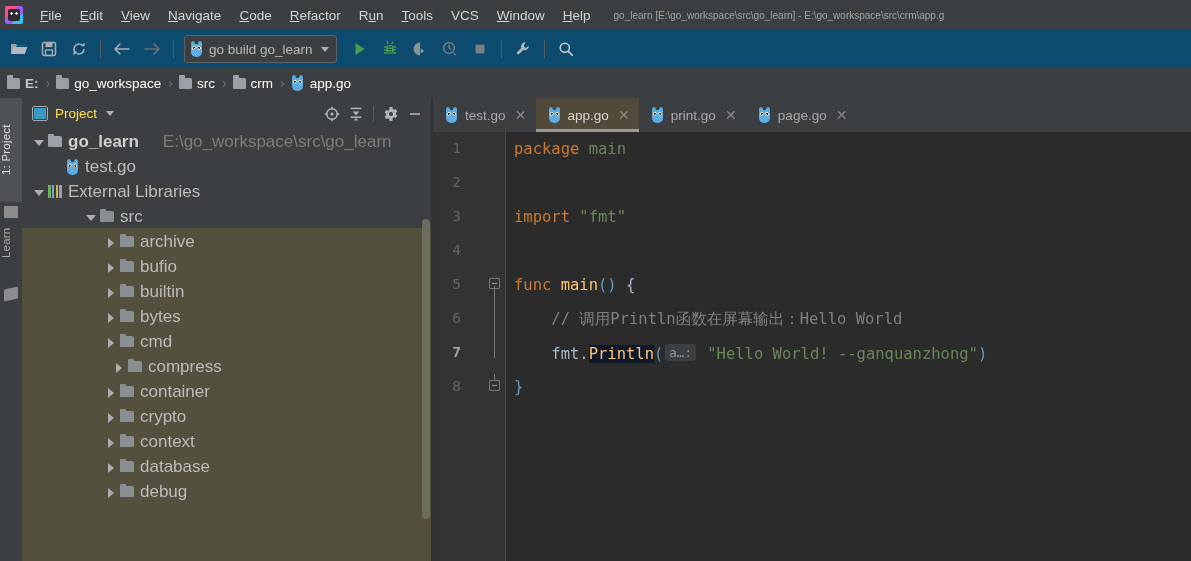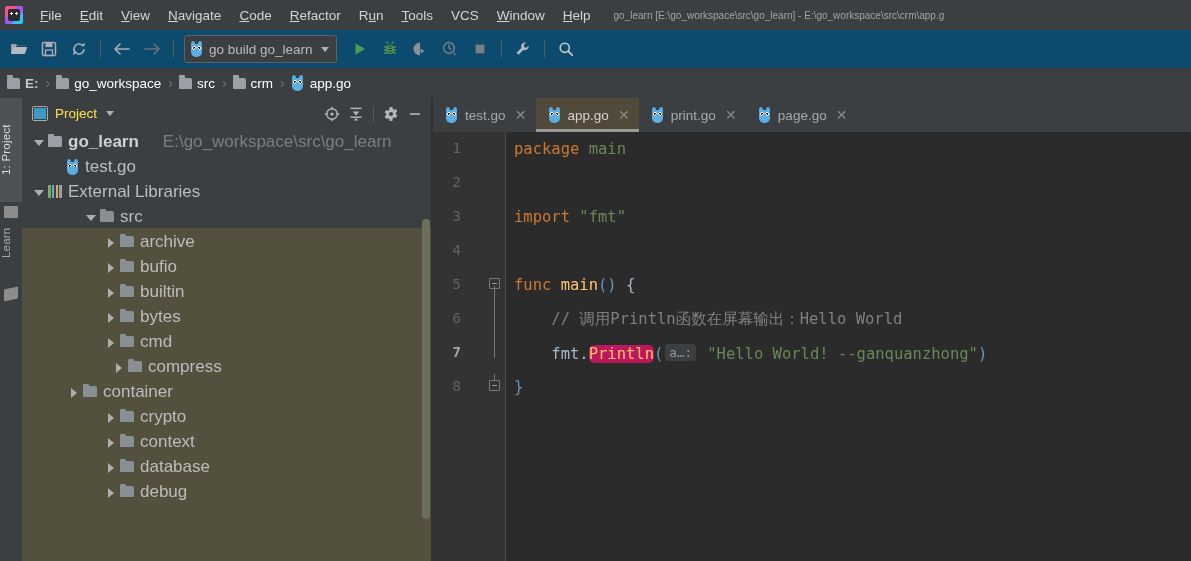--- a/index.html
+++ b/index.html
@@ -234,21 +234,21 @@
     font-family:"DejaVu Sans Mono", monospace;font-size:15.5px;
     color:#a9b7c6;overflow:hidden;
   }
   .cline{position:absolute;left:8px;white-space:pre;line-height:34px;height:34px;}
   .k{color:#cc7832;}
   .fn{color:#ffc66d;}
   .str{color:#6a8759;}
   .cmt{color:#808080;}
   .br{color:#6897bb;}
   .plain{color:#a9b7c6;}
-  .hl{background:#be185d;border-radius:6px;}
+  .hl{background:#0f172a;border-radius:1px;}
   .hint{
     background:#3c3f41;color:#969696;font-size:12.5px;border-radius:3px;
     padding:1px 4px;margin:0 2px;vertical-align:2px;
   }
 </style>
 </head>
 <body>
 
 <div class="app">
 
@@ -493,21 +493,21 @@
       <div class="trow" style="padding-left:82px">
         <span class="arrow-rt"></span>
         <span class="tfolder dark"></span>
         <span class="tlabel">cmd</span>
       </div>
       <div class="trow" style="padding-left:90px">
         <span class="arrow-rt"></span>
         <span class="tfolder dark"></span>
         <span class="tlabel">compress</span>
       </div>
-      <div class="trow" style="padding-left:45px">
+      <div class="trow" style="padding-left:82px">
         <span class="arrow-rt"></span>
         <span class="tfolder dark"></span>
         <span class="tlabel">container</span>
       </div>
       <div class="trow" style="padding-left:82px">
         <span class="arrow-rt"></span>
         <span class="tfolder dark"></span>
         <span class="tlabel">crypto</span>
       </div>
       <div class="trow" style="padding-left:82px">

